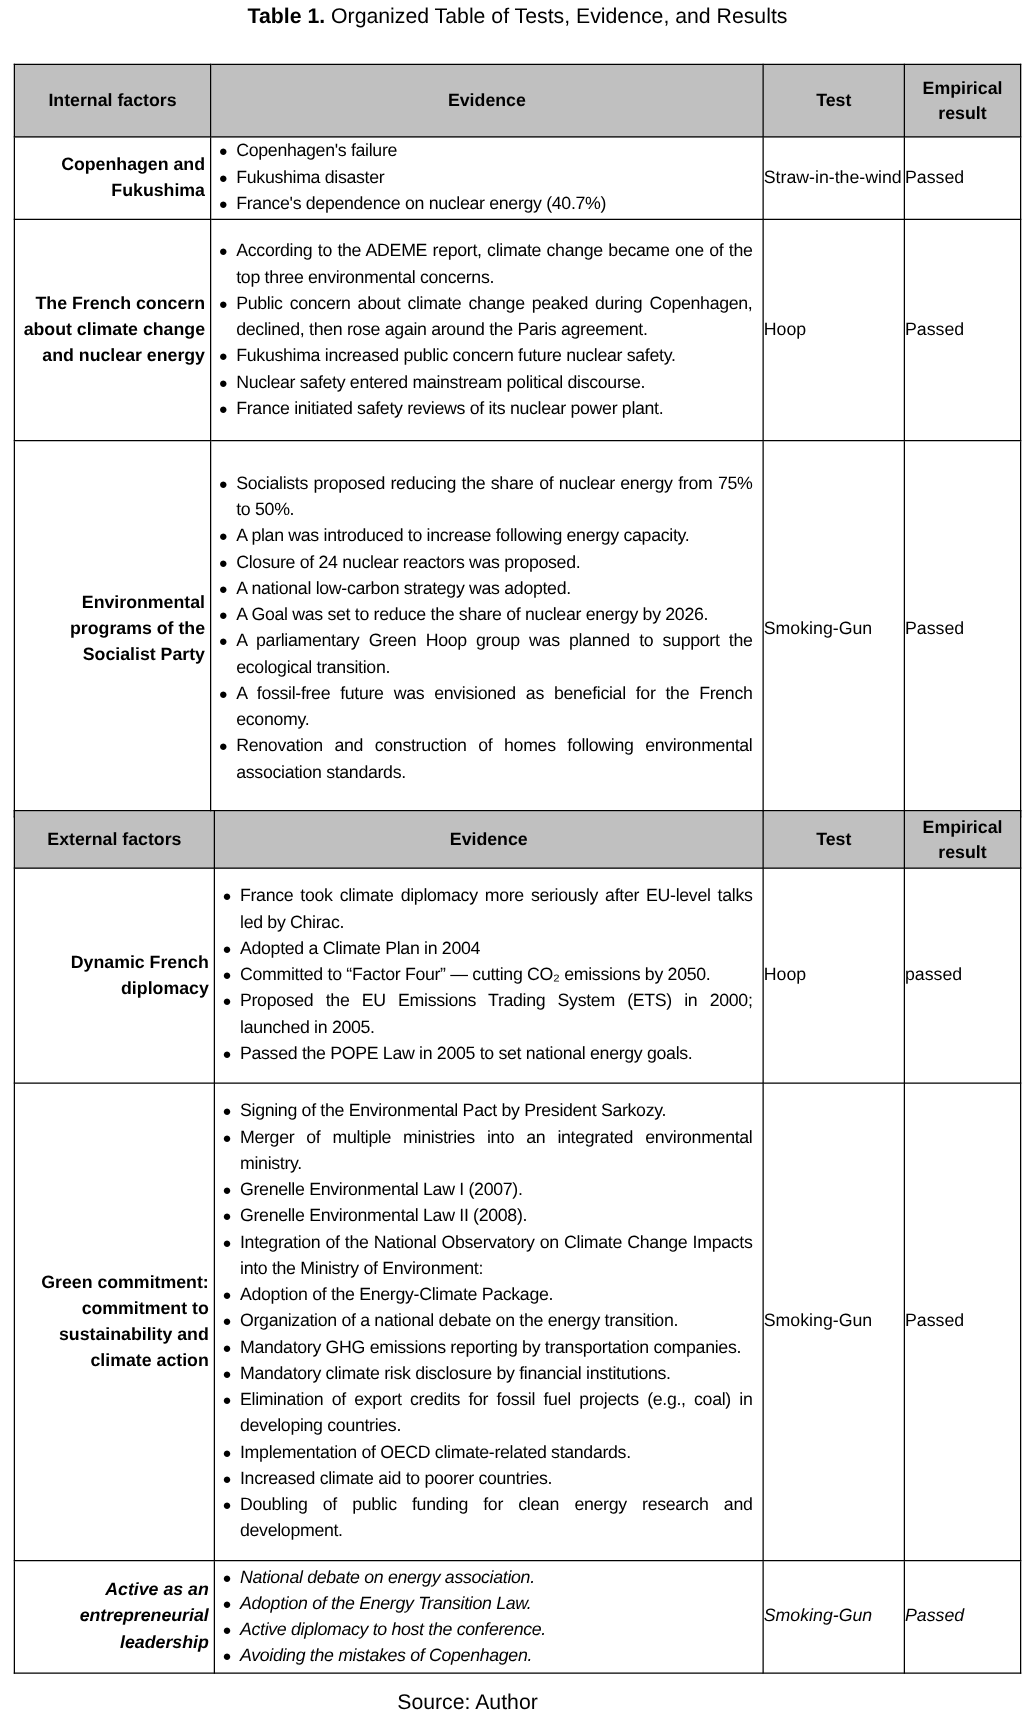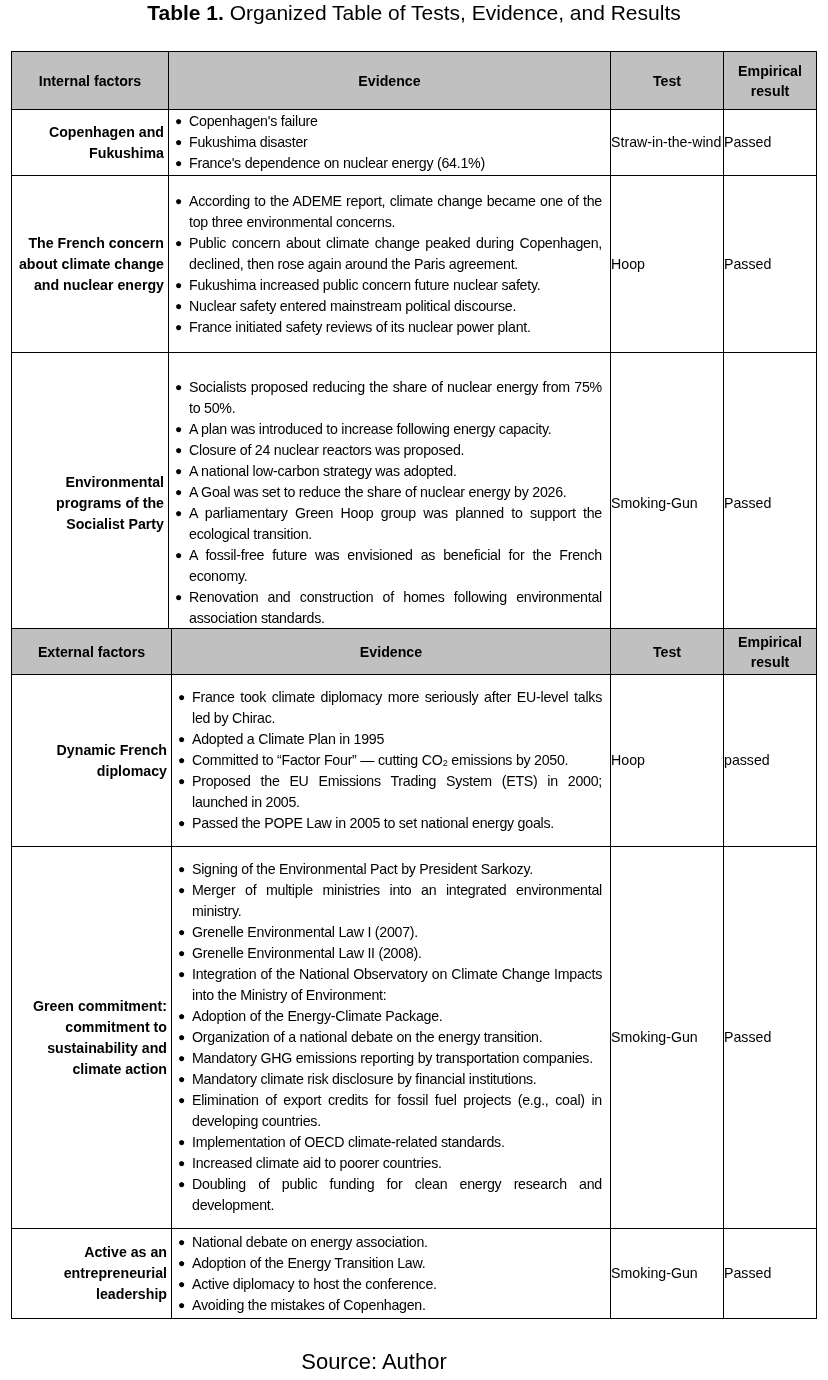--- a/index.html
+++ b/index.html
@@ -2,21 +2,21 @@
 <html><head>
 <meta charset="utf-8">
 <style>
   html, body { margin: 0; padding: 0; background: #ffffff; }
   body {
     width: 828px; height: 1380px; position: relative; overflow: hidden;
     font-family: "Liberation Sans", sans-serif; color: #000;
   }
   .title {
     position: absolute; left: 0; top: 0; width: 828px; height: 26px;
-    text-align: center; font-size: 21px; line-height: 26px;
+    text-align: center; font-size: 17px; line-height: 26px;
   }
   .title b { font-weight: bold; }
   table {
     position: absolute; border-collapse: collapse; table-layout: fixed;
     font-size: 14.2px;
   }
   td, th { border: 1.5px solid #000; padding: 0; vertical-align: middle; }
   th {
     background: #c0c0c0; font-weight: bold; text-align: center;
     font-size: 14.2px; line-height: 20px;
@@ -27,21 +27,21 @@
   ul { list-style: none; margin: 0; padding: 0; }
   li {
     position: relative; padding-left: 14px; line-height: 21px;
     text-align: justify; text-align-last: left; letter-spacing: -0.25px;
   }
   li .bullet {
     position: absolute; left: 0; top: 0; font-size: 12px; line-height: 21px;
   }
   .source {
     position: absolute; left: 0; top: 1350px; width: 748px; text-align: center;
-    font-size: 22px; line-height: 24px;
+    font-size: 17px; line-height: 24px;
   }
 </style>
 </head>
 <body>
 
 <div class="title">
   <b>Table 1.</b>
   <span>Organized Table of Tests, Evidence, and Results</span>
 </div>
 
@@ -60,21 +60,21 @@
       <th>Empirical result</th>
     </tr>
   </thead>
   <tbody>
       <tr style="height: 66px;">
         <td class="factor">Copenhagen and Fukushima</td>
         <td class="evidence">
           <ul>
             <li><span class="bullet">●</span><span>Copenhagen's failure</span></li>
             <li><span class="bullet">●</span><span>Fukushima disaster</span></li>
-            <li><span class="bullet">●</span><span>France's dependence on nuclear energy (64.1%)</span></li>
+            <li><span class="bullet">●</span><span>France's dependence on nuclear energy (40.7%)</span></li>
           </ul>
         </td>
         <td class="center">Straw-in-the-wind</td>
         <td class="center">Passed</td>
       </tr>
       <tr style="height: 177px;">
         <td class="factor">The French concern about climate change and nuclear energy</td>
         <td class="evidence">
           <ul>
             <li><span class="bullet">●</span><span>According to the ADEME report, climate change became one of the top three environmental concerns.</span></li>
@@ -100,42 +100,42 @@
             <li><span class="bullet">●</span><span>A fossil-free future was envisioned as beneficial for the French economy.</span></li>
             <li><span class="bullet">●</span><span>Renovation and construction of homes following environmental association standards.</span></li>
           </ul>
         </td>
         <td class="center">Smoking-Gun</td>
         <td class="center">Passed</td>
       </tr>
     </tbody>
 </table>
 
-<table id="external" style="left:11px; top:628px; width:805px;padding-left:24px;">
+<table id="external" style="left:11px; top:648px; width:805px;padding-left:24px;">
   <colgroup>
     <col style="width:160px">
       <col style="width:439px">
       <col style="width:113px">
       <col style="width:93px">
   </colgroup>
   <thead>
     <tr style="height:46px">
       <th>External factors</th>
       <th>Evidence</th>
       <th>Test</th>
       <th>Empirical result</th>
     </tr>
   </thead>
   <tbody>
       <tr style="height: 172px;">
         <td class="factor">Dynamic French diplomacy</td>
         <td class="evidence">
           <ul>
             <li><span class="bullet">●</span><span>France took climate diplomacy more seriously after EU-level talks led by Chirac.</span></li>
-            <li><span class="bullet">●</span><span>Adopted a Climate Plan in 1995</span></li>
+            <li><span class="bullet">●</span><span>Adopted a Climate Plan in 2004</span></li>
             <li><span class="bullet">●</span><span>Committed to “Factor Four” — cutting CO₂ emissions by 2050.</span></li>
             <li><span class="bullet">●</span><span>Proposed the EU Emissions Trading System (ETS) in 2000; launched in 2005.</span></li>
             <li><span class="bullet">●</span><span>Passed the POPE Law in 2005 to set national energy goals.</span></li>
           </ul>
         </td>
         <td class="center">Hoop</td>
         <td class="center">passed</td>
       </tr>
       <tr style="height: 382px;">
         <td class="factor">Green commitment: commitment to sustainability and climate action</td>
@@ -152,21 +152,21 @@
             <li><span class="bullet">●</span><span>Mandatory climate risk disclosure by financial institutions.</span></li>
             <li><span class="bullet">●</span><span>Elimination of export credits for fossil fuel projects (e.g., coal) in developing countries.</span></li>
             <li><span class="bullet">●</span><span>Implementation of OECD climate-related standards.</span></li>
             <li><span class="bullet">●</span><span>Increased climate aid to poorer countries.</span></li>
             <li><span class="bullet">●</span><span>Doubling of public funding for clean energy research and development.</span></li>
           </ul>
         </td>
         <td class="center">Smoking-Gun</td>
         <td class="center">Passed</td>
       </tr>
-      <tr style="height: 90px;">
+      <tr style="height: 90px; font-style: italic;">
         <td class="factor">Active as an entrepreneurial leadership</td>
         <td class="evidence">
           <ul>
             <li><span class="bullet">●</span><span>National debate on energy association.</span></li>
             <li><span class="bullet">●</span><span>Adoption of the Energy Transition Law.</span></li>
             <li><span class="bullet">●</span><span>Active diplomacy to host the conference.</span></li>
             <li><span class="bullet">●</span><span>Avoiding the mistakes of Copenhagen.</span></li>
           </ul>
         </td>
         <td class="center">Smoking-Gun</td>

